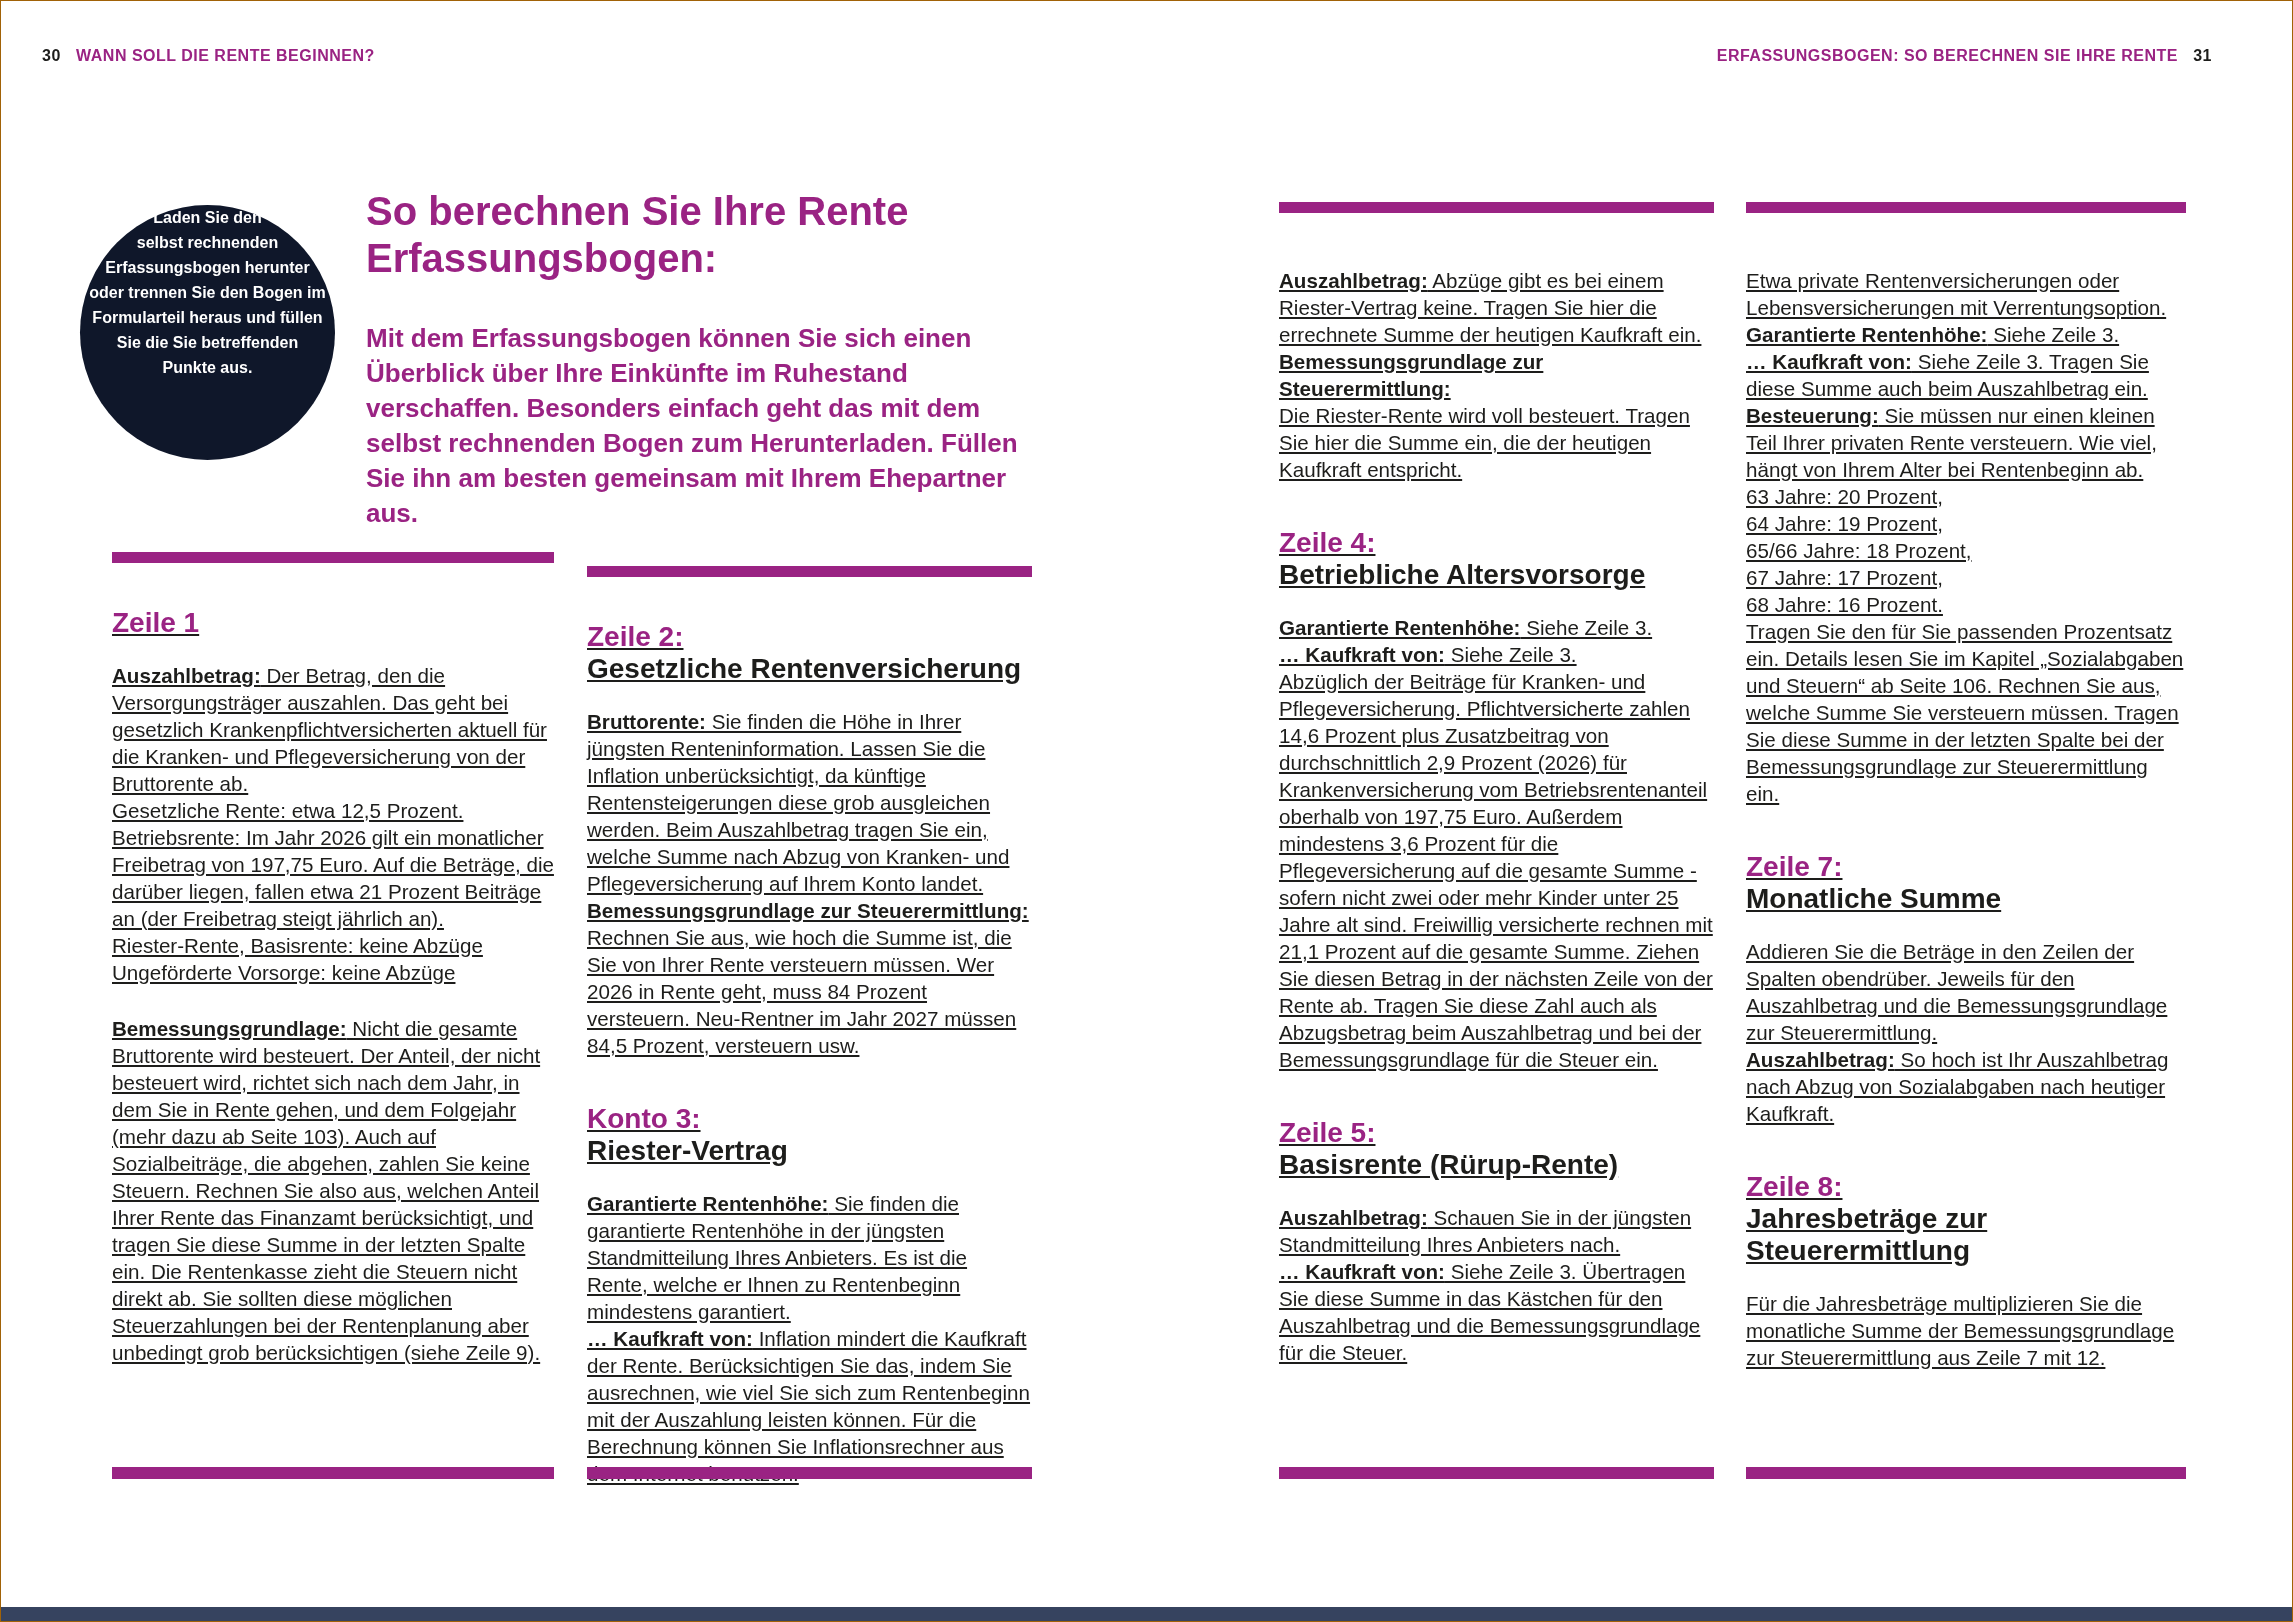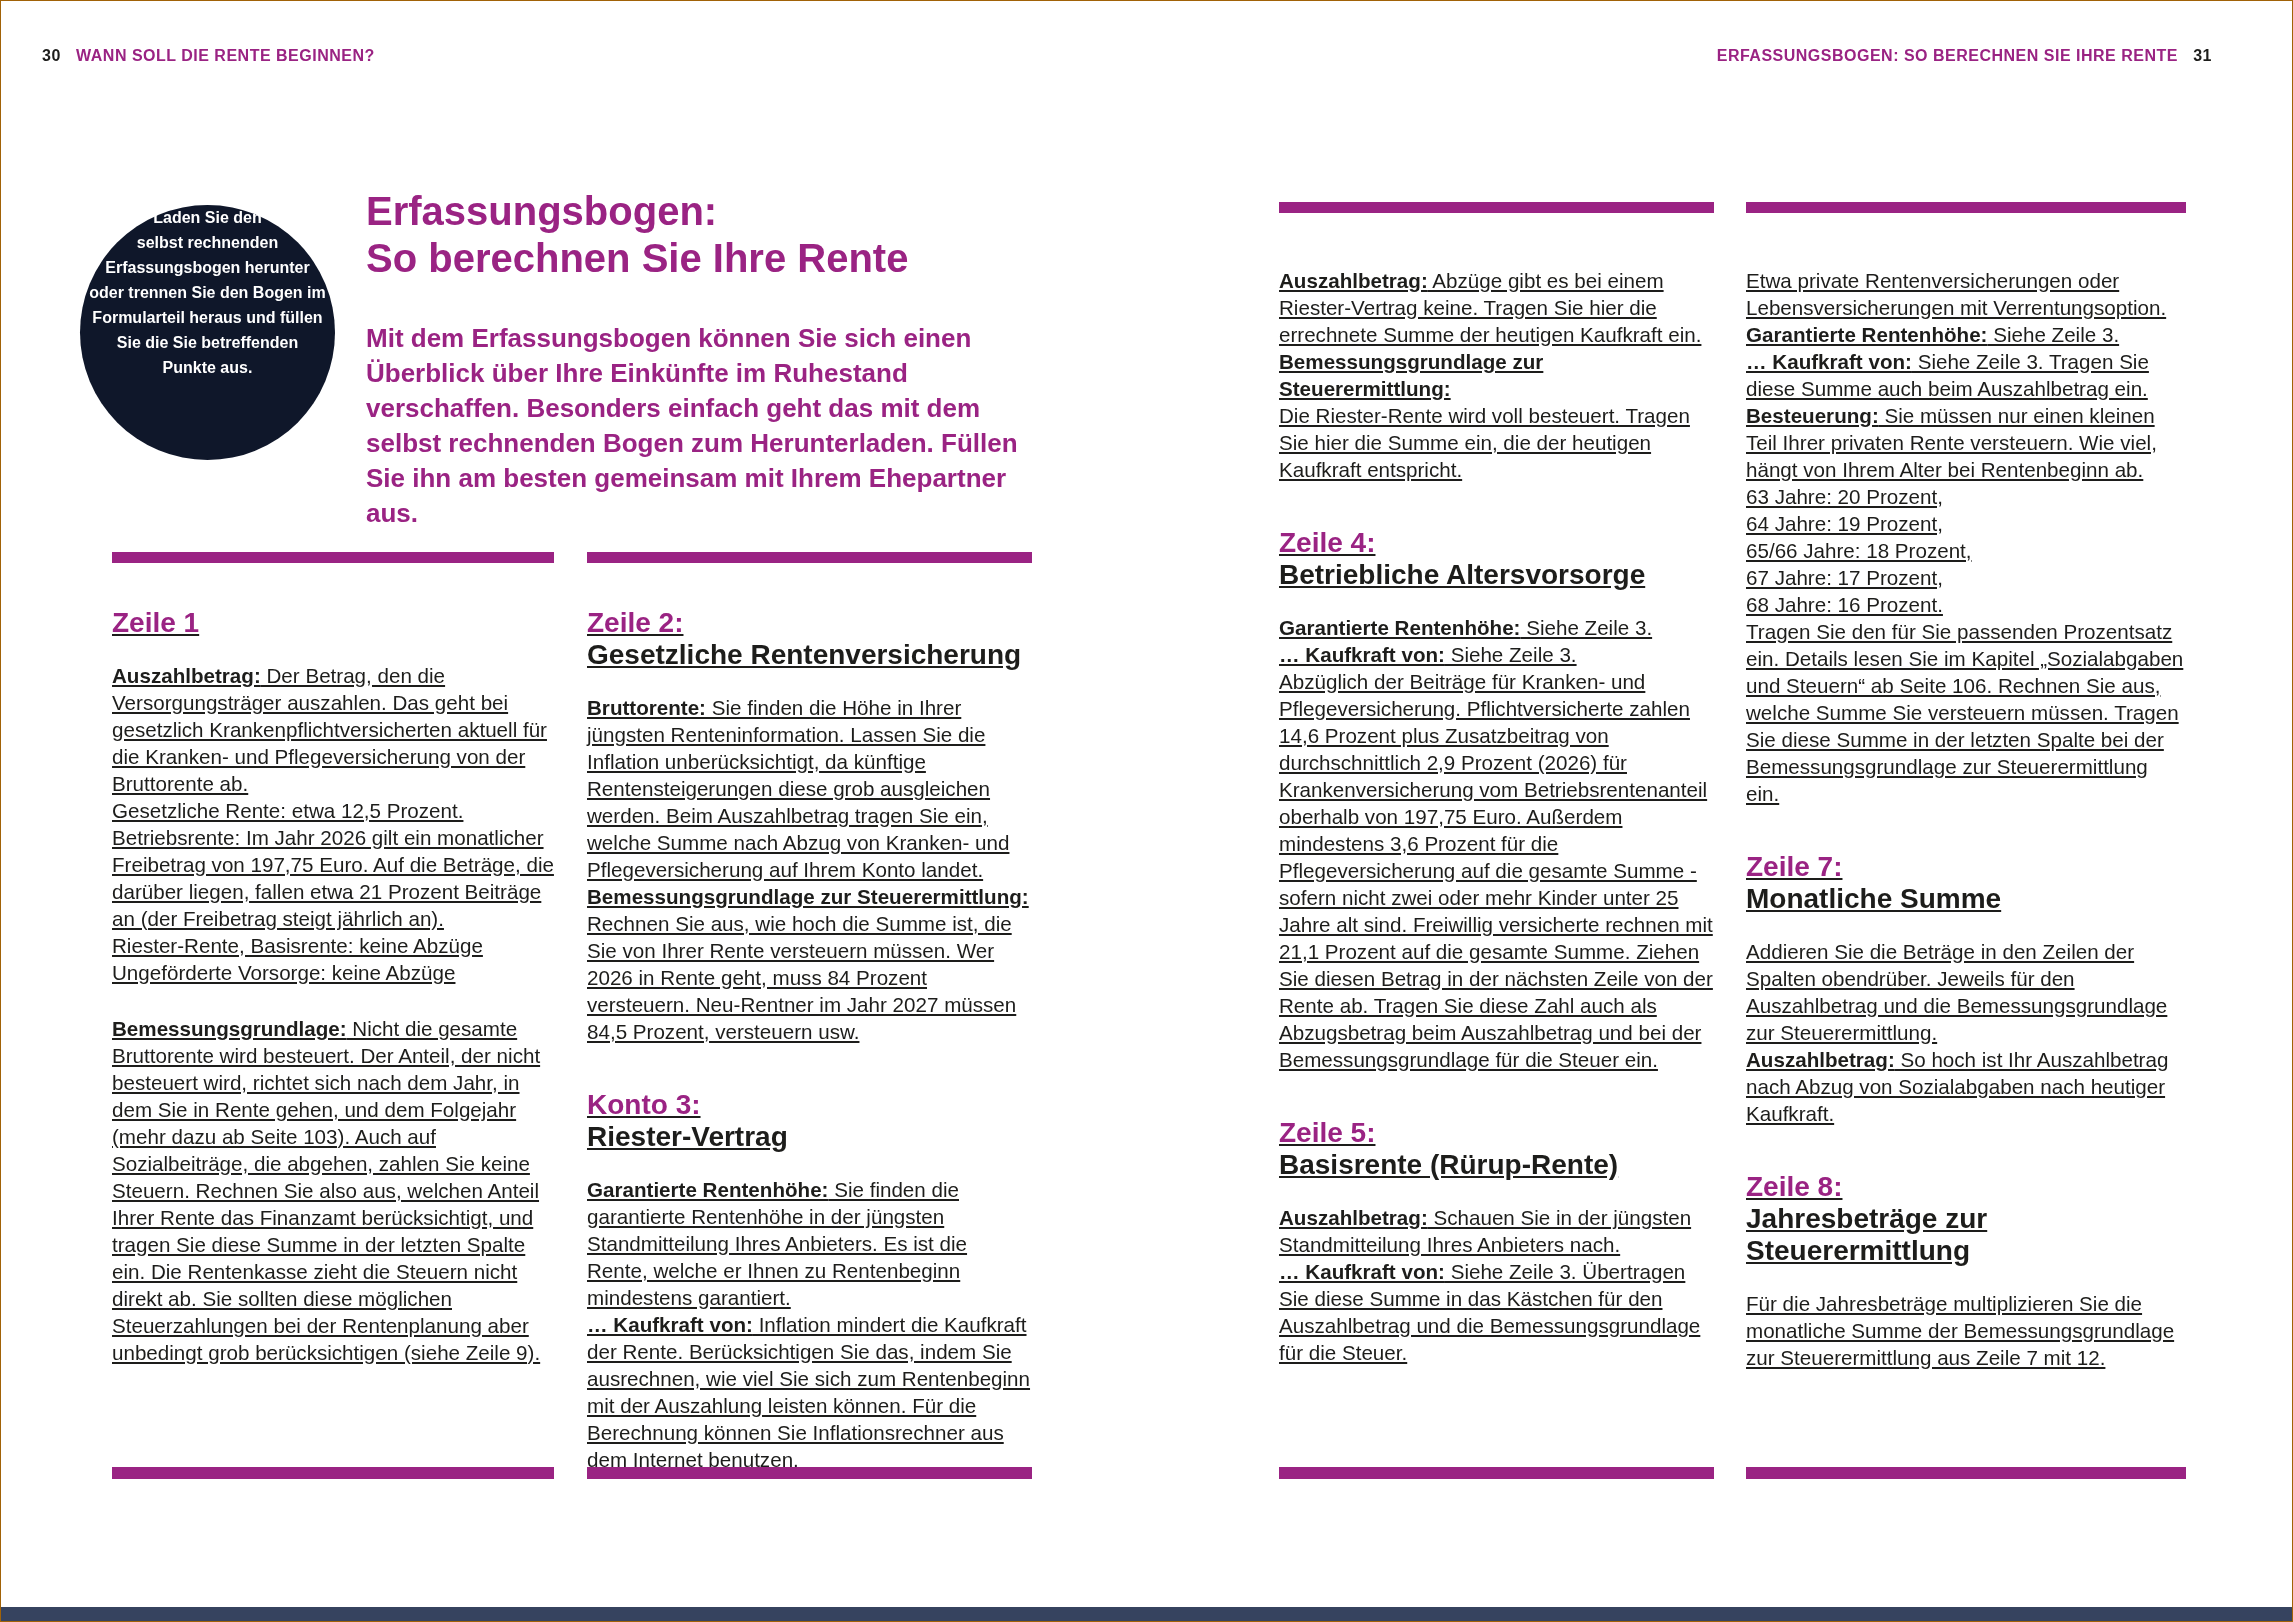--- a/index.html
+++ b/index.html
@@ -21,21 +21,21 @@
     position:absolute;left:79px;top:204px;width:255px;height:255px;border-radius:50%;
     background:#0f172a;display:flex;align-items:flex-start;justify-content:center;text-align:center;
   }
   .badge-text{color:#ffffff;font-size:16px;font-weight:bold;line-height:25px;white-space:pre-line;}
   
   .page-title{position:absolute;left:365px;top:187px;color:#9a2383;font-size:40px;font-weight:bold;line-height:47px;}
   .intro{position:absolute;left:365px;top:294px;width:660px;color:#9a2383;font-size:26px;font-weight:bold;line-height:35px;white-space:pre-line;}
   
   .col{position:absolute;text-decoration:underline;}
   .col-1{left:111px;top:551px;width:442px;}
-  .col-2{left:586px;top:551px;width:445px;}
+  .col-2{left:586px;top:565px;width:445px;}
   .col-3{left:1278px;top:201px;width:435px;}
   .col-4{left:1745px;top:201px;width:440px;}
   .topbar{height:10.5px;background:#9a2383;}
   .zheading{margin:44px 0 0 0;}
   .zh-accent{color:#9a2383;font-size:28px;font-weight:bold;line-height:32px;}
   .zh-sub{color:#1d1d1b;font-size:28px;font-weight:bold;line-height:32px;white-space:pre-line;}
   .body-para{margin:23px 0 0 0;font-size:20.6px;line-height:27px;white-space:pre-line;}
   .body-para + .body-para{margin-top:29px;}
   .topbar + .body-para{margin-top:54px;}
   .body-para strong{font-weight:bold;}
@@ -65,22 +65,22 @@
     <div class="badge-text">Laden Sie den
 selbst rechnenden
 Erfassungsbogen herunter
 oder trennen Sie den Bogen im
 Formularteil heraus und füllen
 Sie die Sie betreffenden
 Punkte aus.</div>
   </div>
 
   <div class="page-title">
+    <div>So berechnen Sie Ihre Rente</div>
     <div>Erfassungsbogen:</div>
-    <div>So berechnen Sie Ihre Rente</div>
   </div>
 
   <p class="intro">Mit dem Erfassungsbogen können Sie sich einen Überblick über Ihre Einkünfte im Ruhestand verschaffen. Besonders einfach geht das mit dem selbst rechnenden Bogen zum Herunterladen. Füllen Sie ihn am besten gemeinsam mit Ihrem Ehepartner aus.</p>
 
   <div class="col col-1">
     <div class="topbar"></div>
   <div class="zheading">
         <div class="zh-accent">Zeile 1</div>
       </div>
       <p class="body-para"><strong>Auszahlbetrag:</strong><span> Der Betrag, den die Versorgungsträger auszahlen. Das geht bei gesetzlich Krankenpflichtversicherten aktuell für die Kranken- und Pflegeversicherung von der Bruttorente ab.

